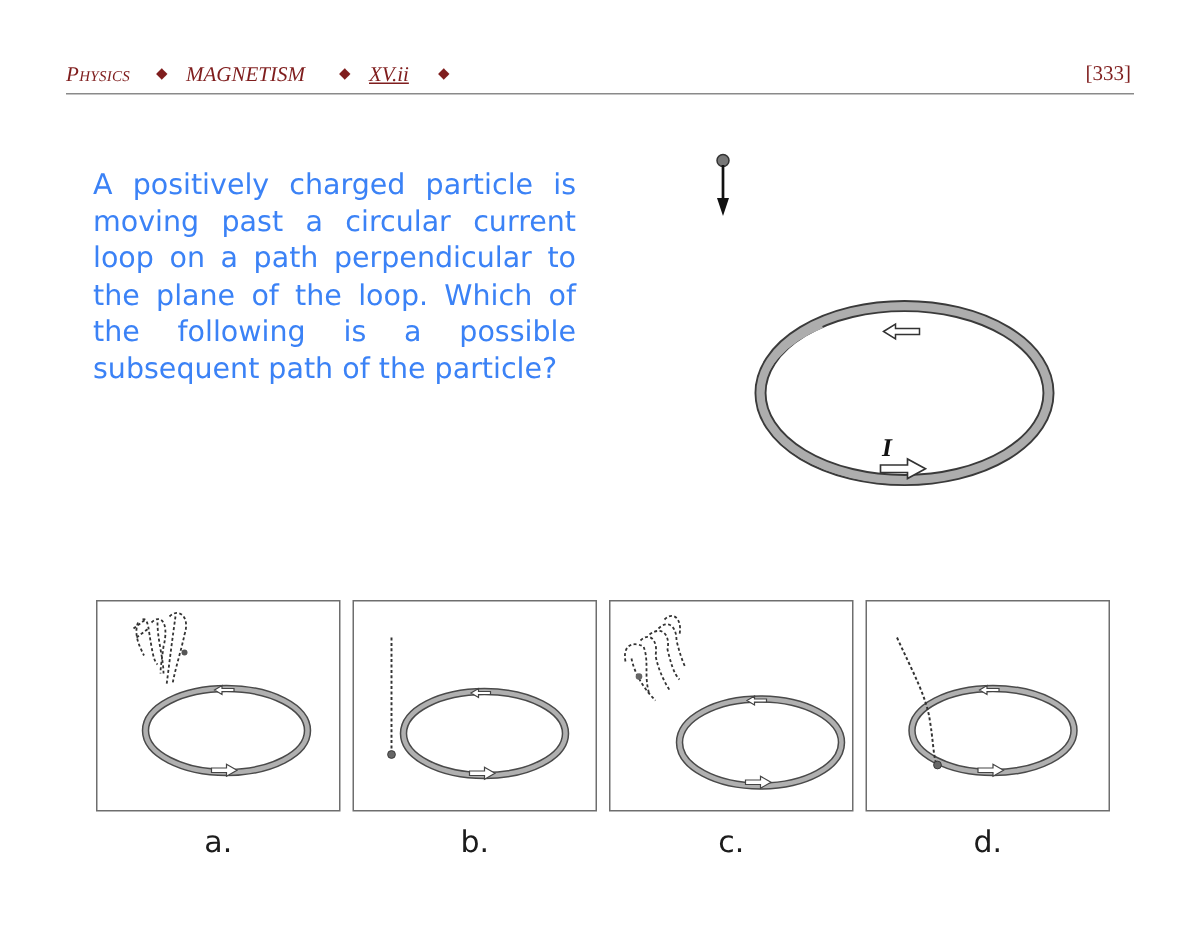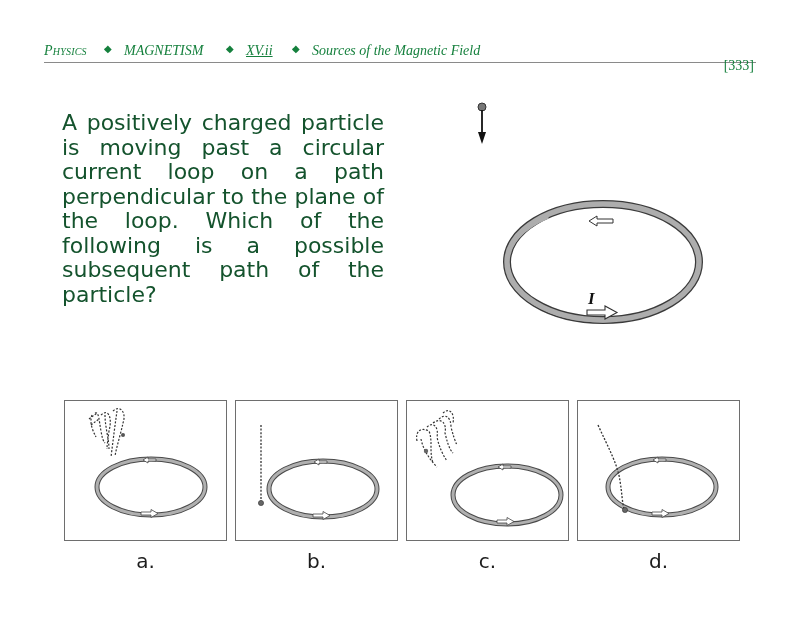--- a/index.html
+++ b/index.html
@@ -1,38 +1,37 @@
 <!DOCTYPE html>
 <html><head>
 <meta charset="utf-8">
 <style>
   html, body { margin:0; padding:0; background:#ffffff; }
   body { width:800px; height:617px; position:relative; overflow:hidden; font-family:"DejaVu Sans", sans-serif; color:#1a1a1a; }
-  .header { position:absolute; left:44px; top:40px; width:712px; height:22px; border-bottom:1.5px solid #8a8a8a; font-family:"Liberation Serif", serif; font-style:italic; font-size:14px; color:#15803d; }
+  .header { position:absolute; left:44px; top:40px; width:712px; height:22px; border-bottom:1.5px solid #8a8a8a; font-family:"Liberation Serif", serif; font-style:italic; font-size:14px; color:#7f1d1d; }
   .header .crumb { position:absolute; top:3px; white-space:nowrap; }
   .header .subj { font-variant:small-caps; letter-spacing:0.2px; }
   .header .dot { position:absolute; top:3px; font-style:normal; font-size:10px; }
-  .header .page { position:absolute; right:2px; top:18px; font-style:normal; font-size:14px;margin-left:42px; }
-  .question { position:absolute; left:62px; top:111px; width:322px; font-family:"DejaVu Sans", sans-serif; font-size:22px; line-height:24.5px; color:#14532d; text-align:justify; }
+  .header .page { position:absolute; right:2px; top:2px; font-style:normal; font-size:14px;margin-left:42px; }
+  .question { position:absolute; left:62px; top:111px; width:322px; font-family:"DejaVu Sans", sans-serif; font-size:19px; line-height:24.5px; color:#3b82f6; text-align:justify; }
   .main-fig { position:absolute; left:450px; top:90px; width:260px; height:250px; }
   .option { position:absolute; top:400px; width:163px; height:141px; border:1px solid #6e6e6e; box-sizing:border-box; background:#fff; }
   .option svg { position:absolute; left:0; top:0; }
   .opt-label { position:absolute; top:549px; width:163px; text-align:center; font-family:"DejaVu Sans", sans-serif; font-size:20px; color:#1c1c1c; }
 </style>
 </head>
 <body>
 
 <div class="header">
   <span class="crumb subj" style="left:0;">Physics</span>
   <span class="dot" style="left:60px;">◆</span>
   <span class="crumb" style="left:80px;text-align:center;">MAGNETISM</span>
   <span class="dot" style="left:182px;">◆</span>
   <span class="crumb" style="left:202px;text-decoration:underline;">XV.ii</span>
   <span class="dot" style="left:248px;">◆</span>
-  <span class="crumb" style="left:268px;">Sources of the Magnetic Field</span>
   <span class="page">[333]</span>
 </div>
 
 <div class="question">A positively charged particle is moving past a circular current loop on a path perpendicular to the plane of the loop.  Which of the following is a possible subsequent path of the particle?</div>
 
 <div class="main-fig">
   <svg width="260" height="250" viewBox="0 0 260 250">
 
     <g>
       <circle cx="32" cy="17" r="4" fill="#777" stroke="#333" stroke-width="1"></circle>

